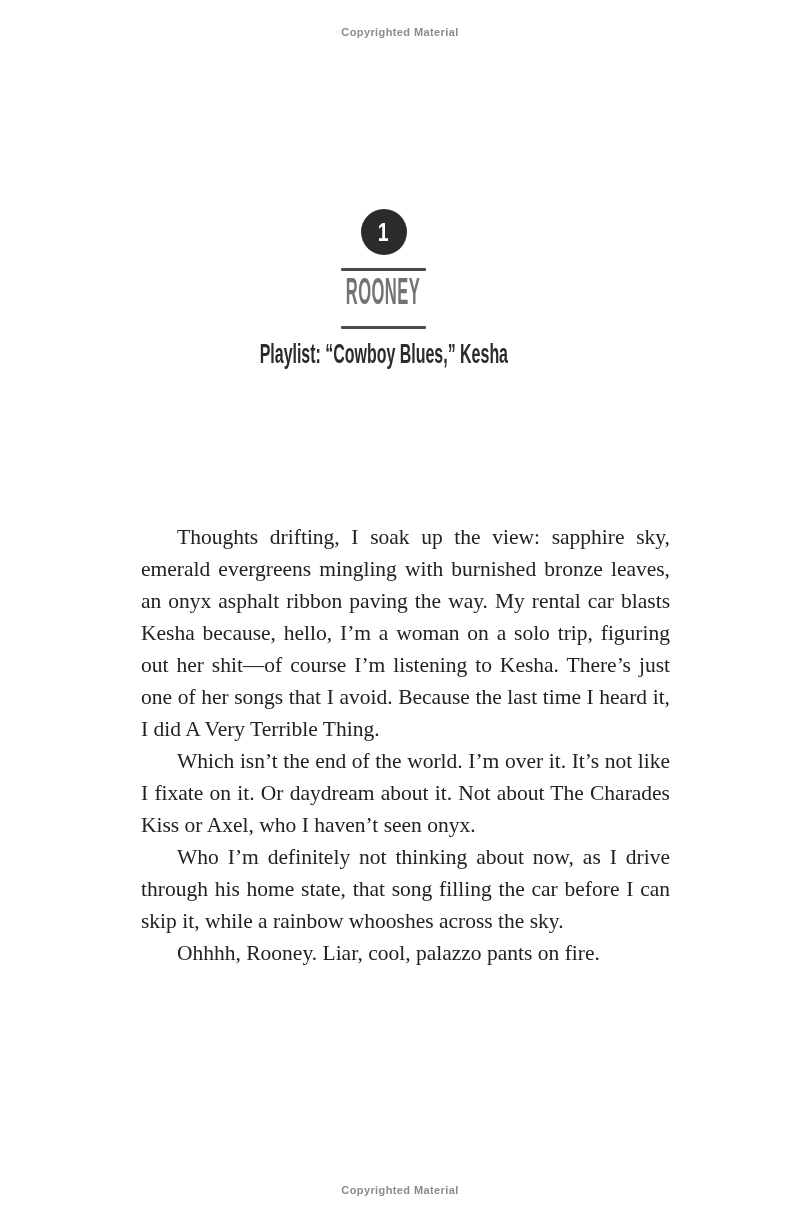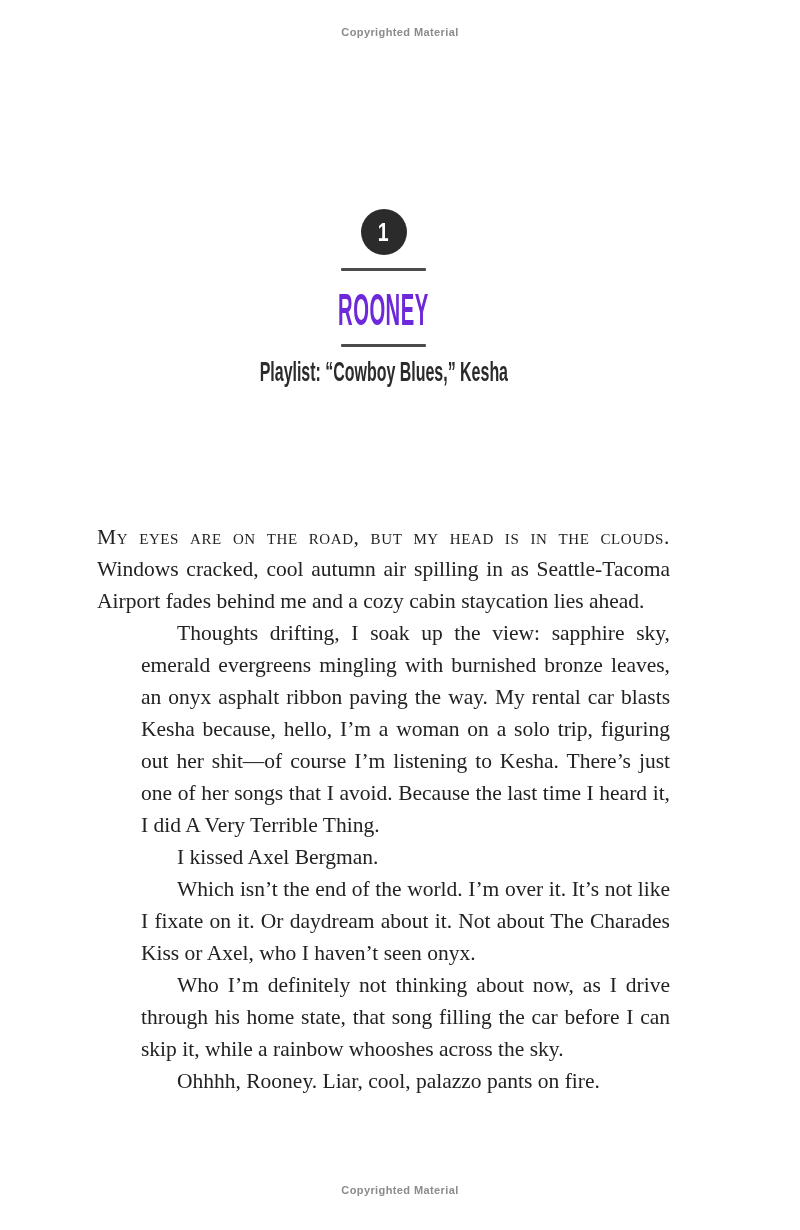--- a/index.html
+++ b/index.html
@@ -49,26 +49,26 @@
     display: inline-block;
     transform: scaleX(0.75);
   }
   .rule {
     width: 85px; height: 3px;
     background: #4b4b4b;
     margin: 13px auto 0 auto;
     border-radius: 1px;
   }
   .title {
-    margin: 18px 0 0 0;
+    margin: 0 0 0 0;
     font-family: "Liberation Sans", sans-serif;
     font-weight: bold;
-    font-size: 44px;
+    font-size: 36px;
     line-height: 42px;
-    color: #6d28d9;
+    color: #737373;
     letter-spacing: 1px;
     white-space: nowrap;
   }
   .squeeze {
     display: inline-block;
     transform-origin: 50% 50%;
     white-space: nowrap;
   }
   .title .squeeze { transform: scaleX(0.46); }
   .playlist {
@@ -114,23 +114,21 @@
     <h1 class="title">
       <span class="squeeze">ROONEY</span>
     </h1>
     <div class="rule"></div>
     <div class="playlist">
       <span class="squeeze">Playlist: “Cowboy Blues,” Kesha</span>
     </div>
   </header>
 
   <main class="body-text">
-    <p class="para"><span class="smallcaps">My eyes are on the road, but my head is in the clouds.</span><span> Windows cracked, cool autumn air spilling in as Seattle-Tacoma Airport fades behind me and a cozy cabin staycation lies ahead.</span></p>
     <p class="para indent">Thoughts drifting, I soak up the view: sapphire sky, emerald evergreens mingling with burnished bronze leaves, an onyx asphalt ribbon paving the way. My rental car blasts Kesha because, hello, I’m a woman on a solo trip, figuring out her shit—of course I’m listening to Kesha. There’s just one of her songs that I avoid. Because the last time I heard it, I did A Very Terrible Thing.</p>
-    <p class="para indent">I kissed Axel Bergman.</p>
     <p class="para indent">Which isn’t the end of the world. I’m over it. It’s not like I fixate on it. Or daydream about it. Not about The Charades Kiss or Axel, who I haven’t seen onyx.</p>
     <p class="para indent">Who I’m definitely not thinking about now, as I drive through his home state, that song filling the car before I can skip it, while a rainbow whooshes across the sky.</p>
     <p class="para indent">Ohhhh, Rooney. Liar, cool, palazzo pants on fire.</p>
   </main>
 
   <div class="notice bottom">Copyrighted Material</div>
 
 </div>
 
 </body></html>

